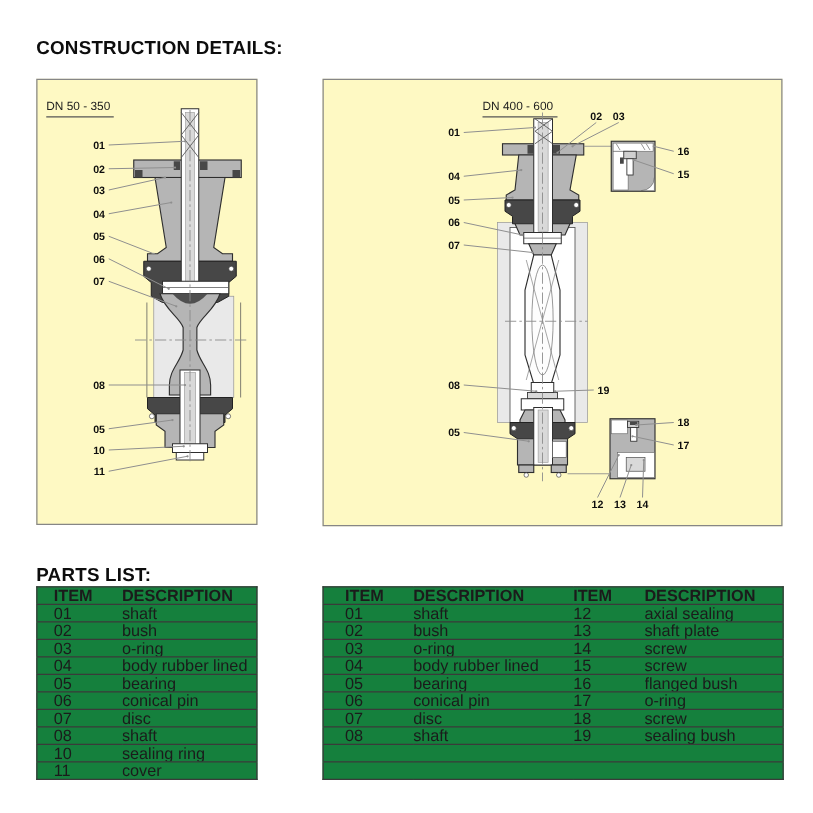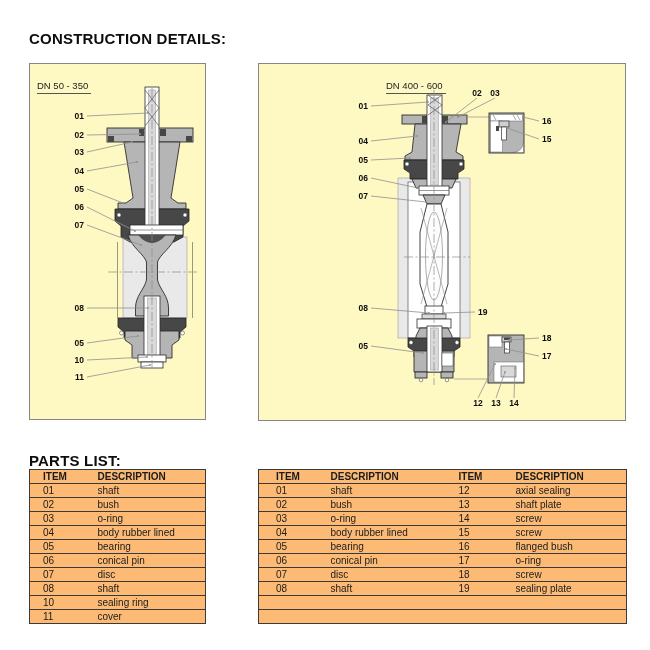--- a/index.html
+++ b/index.html
@@ -36,21 +36,21 @@
   .thin{stroke:#555;stroke-width:0.6;fill:none;}
   .xhatch{stroke:#555;stroke-width:0.7;fill:none;}
   .cl{stroke:#8a8a8a;stroke-width:0.7;fill:none;stroke-dasharray:9 2.5 2 2.5;}
   .leader{stroke:#8f8f8f;stroke-width:0.8;}
   .conn{stroke:#8f8f8f;stroke-width:0.7;fill:none;}
   text.plabel{font-family:"Liberation Sans",sans-serif;font-size:8.5px;font-weight:bold;fill:#0d0d0d;}
 
   
   .parts-table{
     position:absolute;border-collapse:collapse;table-layout:fixed;
-    font-size:10px;color:#1b1b1b;border:1px solid #3a3a3a;background:#fdba74;z-index:2;
+    font-size:13px;color:#1b1b1b;border:1px solid #3a3a3a;background:#15803d;z-index:2;
   }
   #table-left{left:29px;top:469px;width:176px;}
   #table-right{left:258px;top:469px;width:368px;}
   .parts-table th,.parts-table td{
     box-sizing:border-box;height:14px;line-height:13px;padding:0;margin:0;
     border-bottom:1px solid #3a3a3a;text-align:left;vertical-align:middle;
     white-space:nowrap;overflow:hidden;font-weight:normal;
   }
   .parts-table th{font-weight:bold;}
   .parts-table tr:last-child td{border-bottom:none;}
@@ -392,21 +392,21 @@
       <tr>
         <td>07</td>
         <td>disc</td>
         <td>18</td>
         <td>screw</td>
       </tr>
       <tr>
         <td>08</td>
         <td>shaft</td>
         <td>19</td>
-        <td>sealing plate</td>
+        <td>sealing bush</td>
       </tr>
       <tr>
         <td>&nbsp;</td>
         <td>&nbsp;</td>
         <td>&nbsp;</td>
         <td>&nbsp;</td>
       </tr>
       <tr>
         <td>&nbsp;</td>
         <td>&nbsp;</td>

